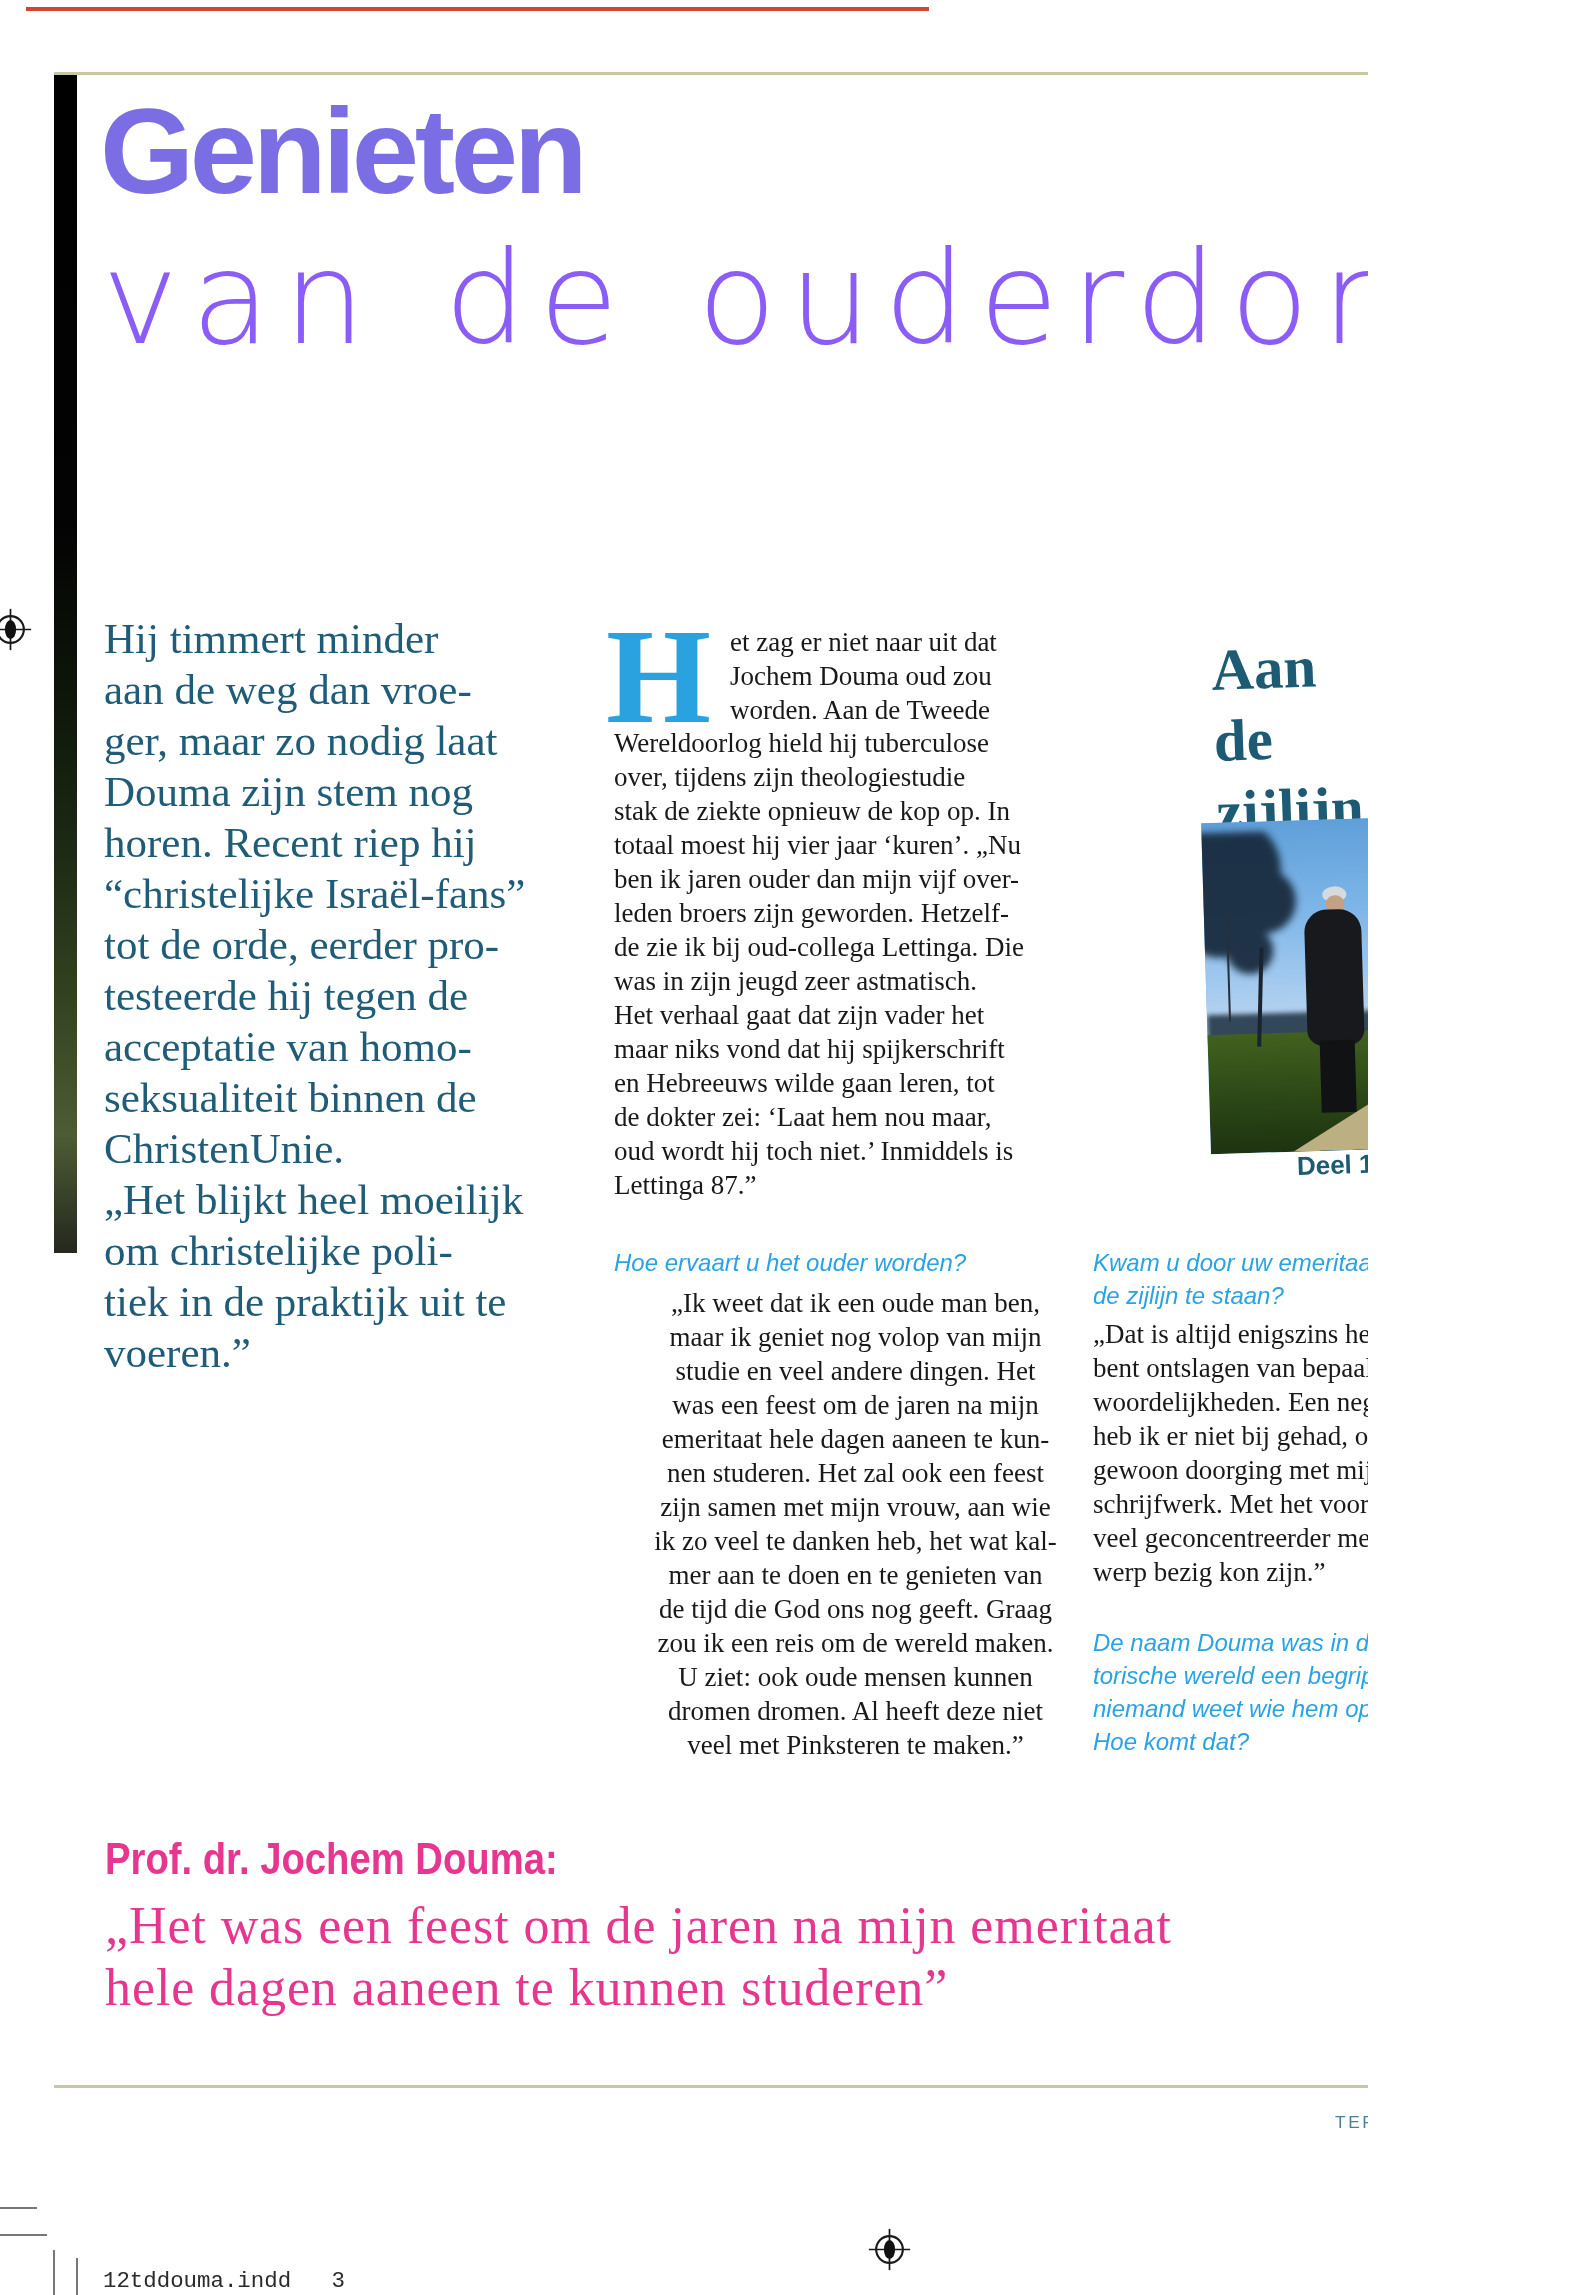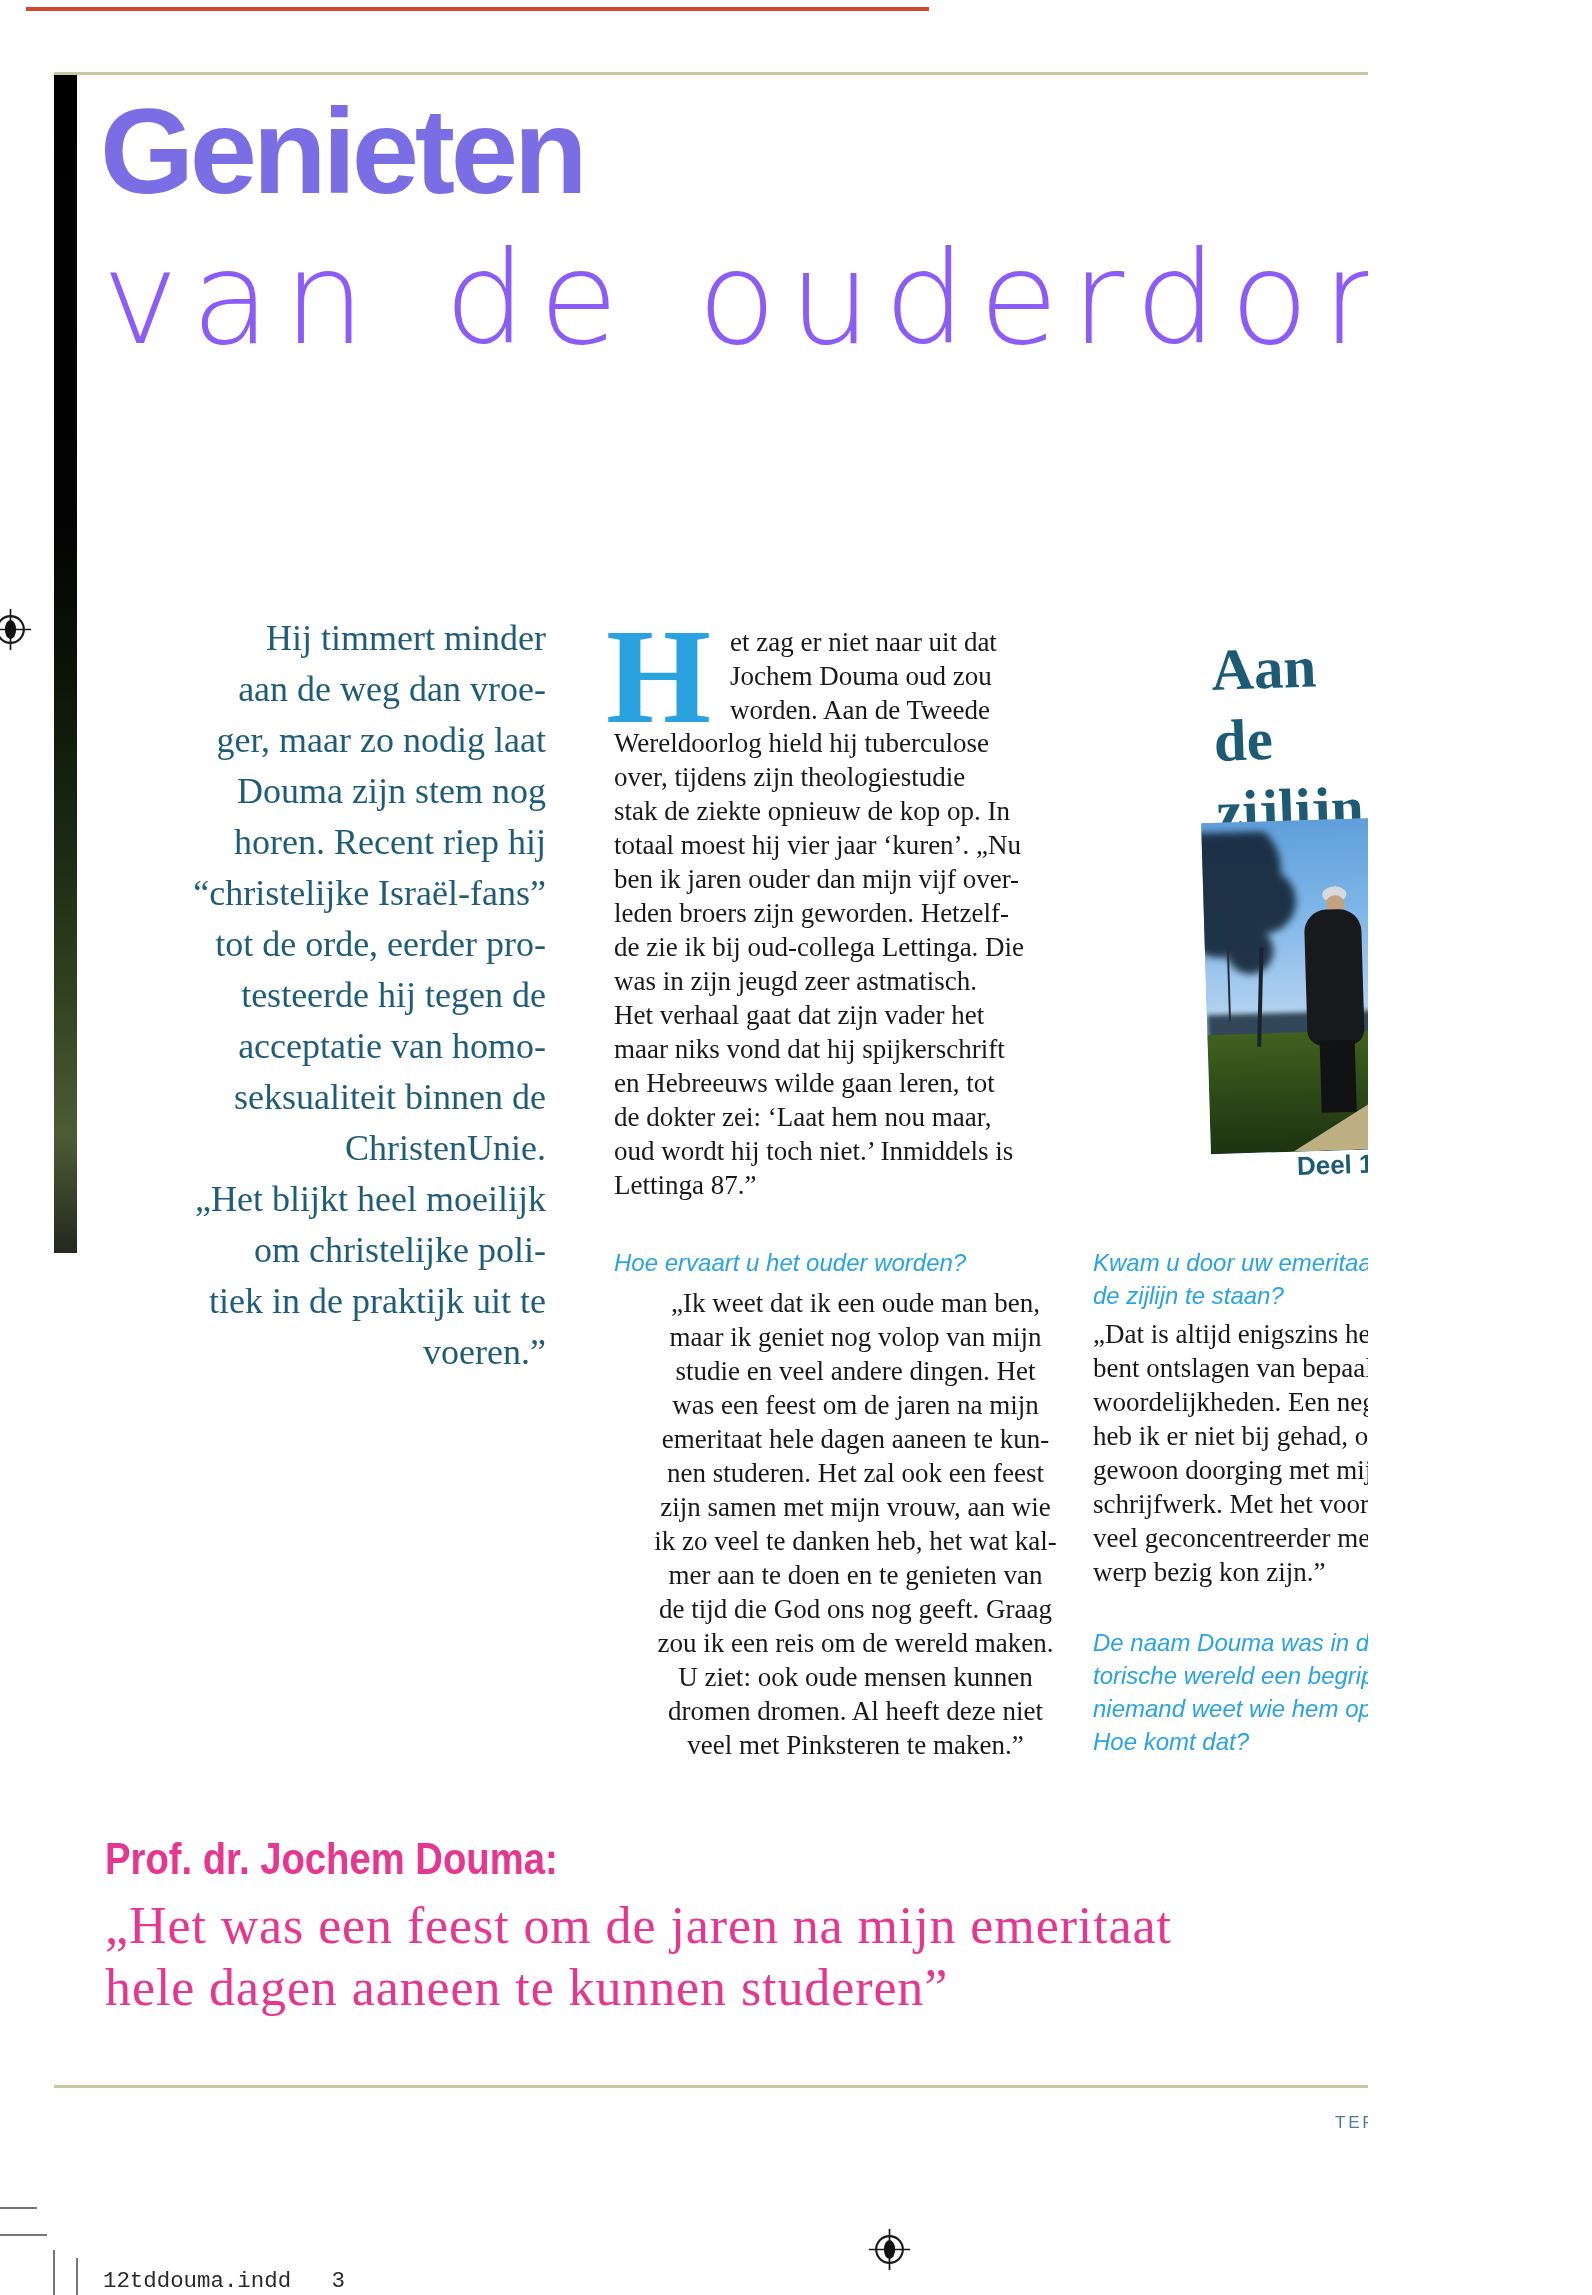--- a/index.html
+++ b/index.html
@@ -17,21 +17,21 @@
       background:linear-gradient(180deg,#000 0%,#030303 38%,#0d1509 52%,#1d2a15 66%,#32421f 78%,#4d5c35 90%,#68745048 100%),
       #0a0a0a;}
 
   
   .main-title{left:100px;top:81px;font-family:"Liberation Sans",sans-serif;font-weight:700;
               font-size:121px;letter-spacing:-4.3px;color:#7b6de4;white-space:nowrap;}
   .sub-title{left:102px;top:223px;font-family:"DejaVu Sans","Liberation Sans",sans-serif;font-weight:200;
              font-size:129px;letter-spacing:13px;word-spacing:12px;color:#8b5cf6;white-space:nowrap;}
 
   
-  .intro{left:104px;top:613px;width:442px;text-align:right;font-size:36px;line-height:51px;
+  .intro{left:104px;top:613px;width:442px;font-size:43px;line-height:51px;
          color:#1f5c78;white-space:pre-line;}
   .dropcap{left:606px;top:609px;font-size:135px;line-height:135px;font-weight:700;color:#2aa2e0;}
   .bodytxt{font-size:27px;line-height:34px;color:#191919;white-space:pre-line;}
   .p1a{left:730px;top:625px;width:371px;}
   .p1b{left:614px;top:726px;width:483px;}
   .a1{left:614px;top:1286px;width:483px;text-align:center;}
   .a2{left:1093px;top:1317px;width:483px;}
   .question{font-family:"Liberation Sans",sans-serif;font-style:italic;font-size:24px;line-height:33px;
             color:#29a3e2;white-space:pre-line;}
   .q1{left:614px;top:1246px;width:483px;}

